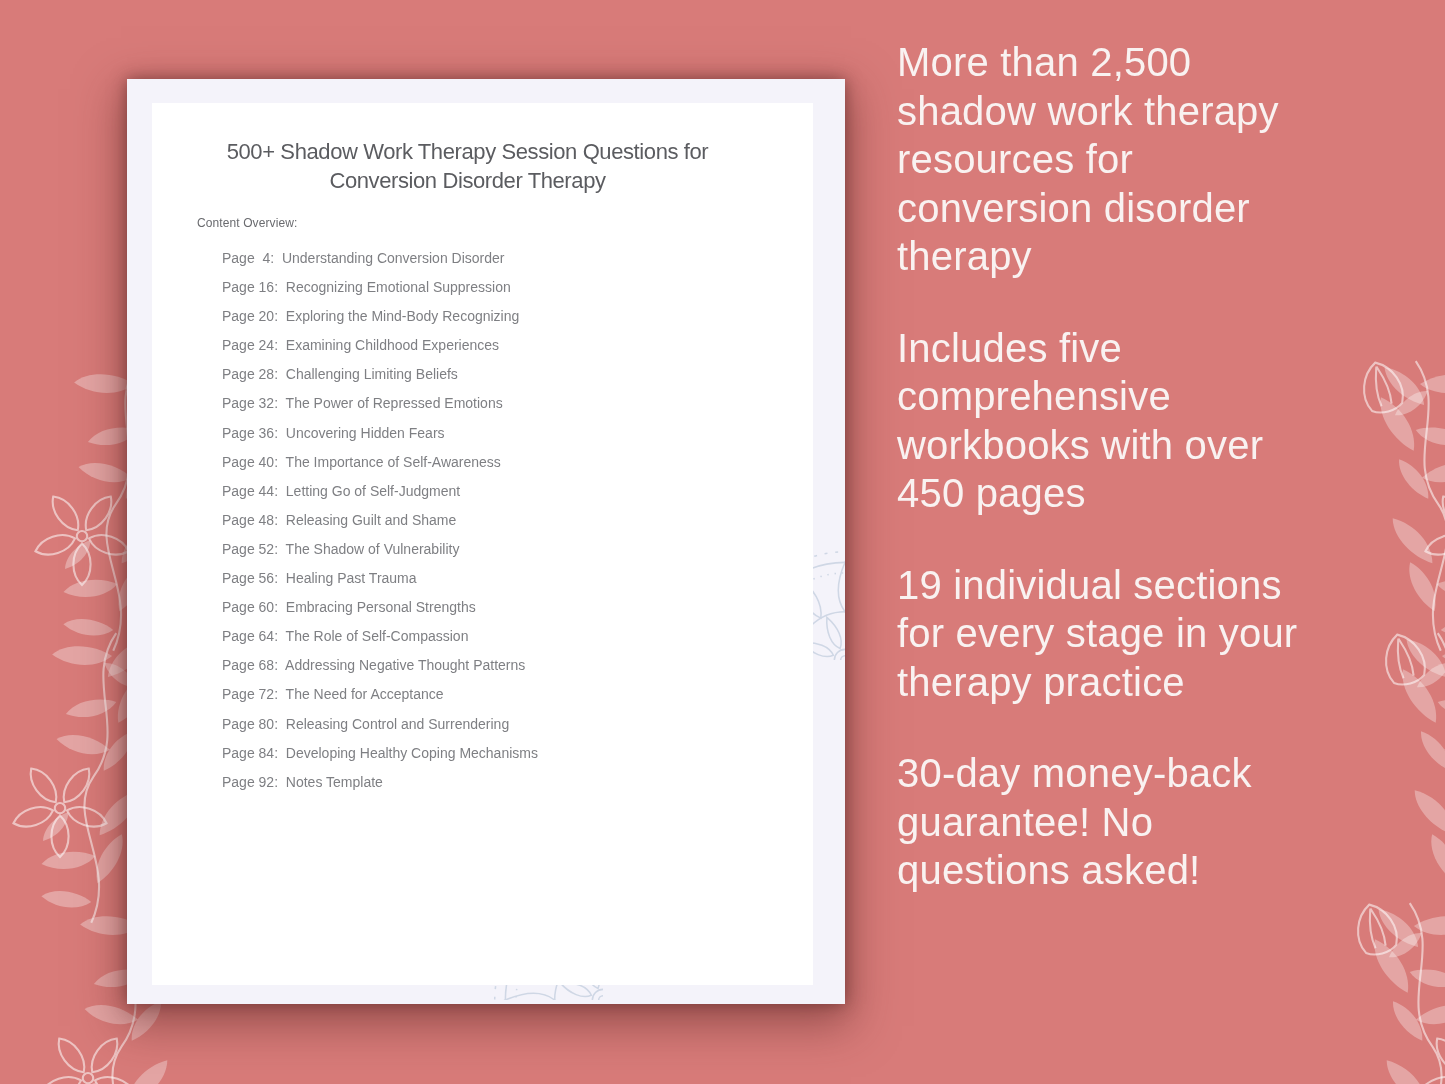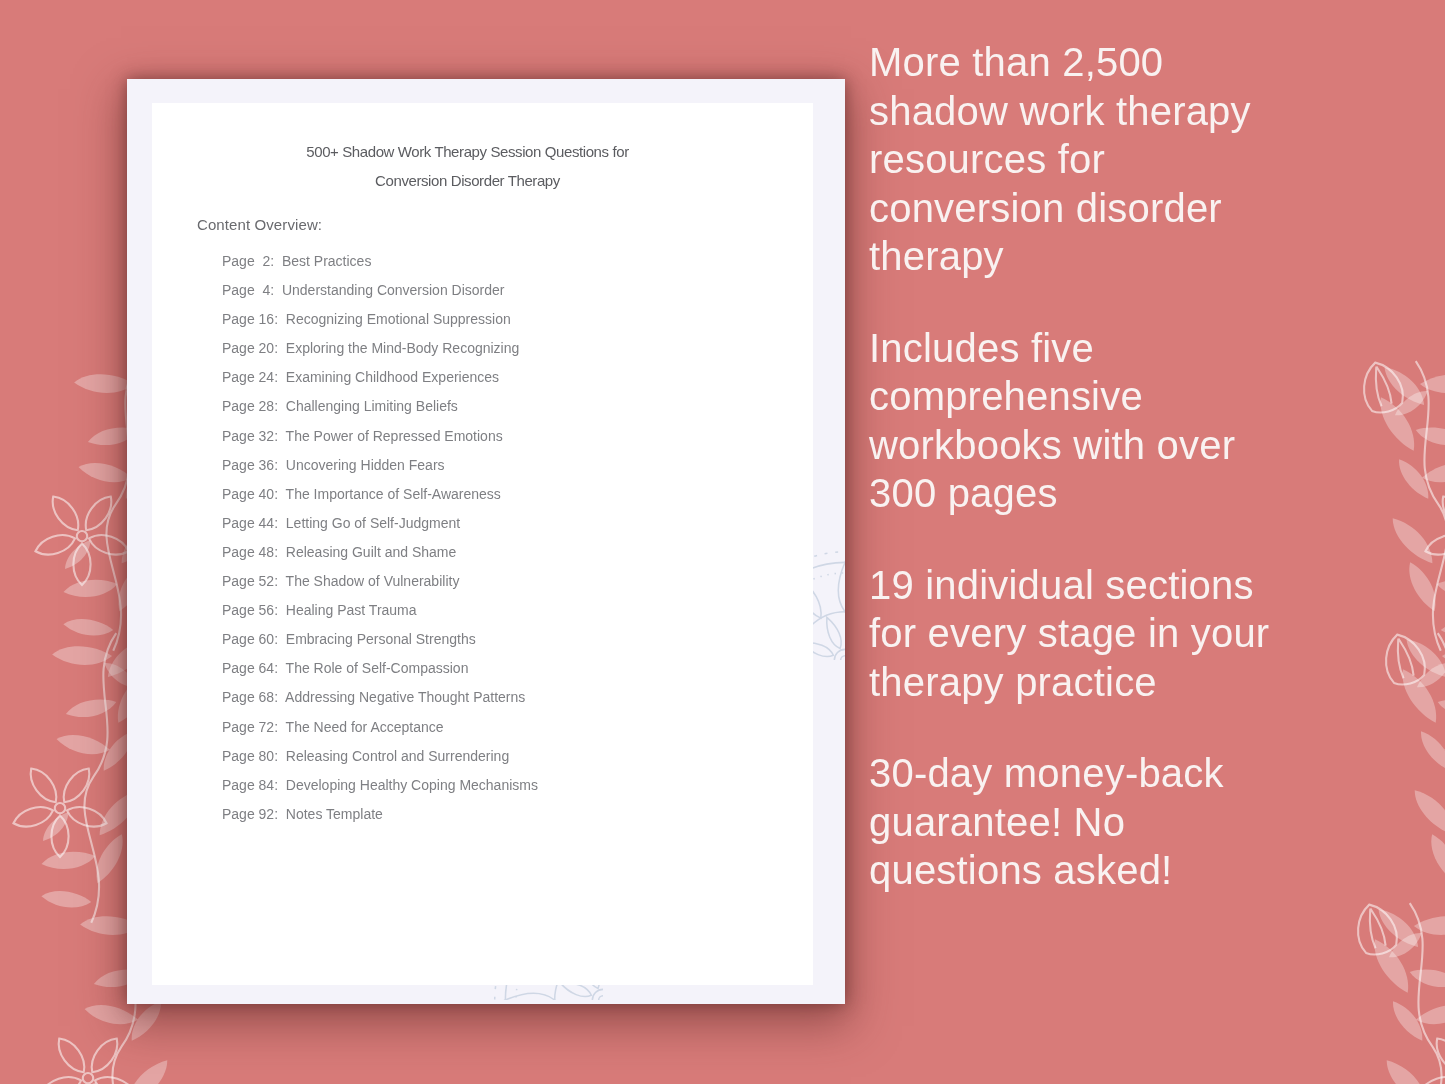--- a/index.html
+++ b/index.html
@@ -26,37 +26,37 @@
   .orn-bottom{left:244px;top:689px;}
   .orn-left{left:0px;top:349px;}
   .orn-right{left:486px;top:349px;}
   .content-box{
     position:absolute;left:25px;top:24px;width:661px;height:882px;z-index:2;
     background:var(--content-bg,#fff);
     box-sizing:border-box;
     padding:34px 70px 0 40px;
   }
   .doc-title{
-    margin:0;font-size:15px;line-height:29px;font-weight:500;
+    margin:0;font-size:22px;line-height:29px;font-weight:500;
     letter-spacing:-0.4px;color:var(--title-color,#5b5c60);
     text-align:center;white-space:pre-line;
   }
   .overview{
-    margin:21px 0 0 5px;font-size:15px;color:var(--overview-color,#696a6e);
+    margin:21px 0 0 5px;font-size:12px;color:var(--overview-color,#696a6e);
     letter-spacing:0.1px;
   }
   .toc{
     margin:14px 0 0 30px;padding:0;list-style:none;
     font-size:14px;color:var(--body-color,#7e7f83);
   }
   .toc li{line-height:29.1px;white-space:pre;}
 
   
   .marketing{
-    position:absolute;left:869px;top:38px;width:480px;
+    position:absolute;left:897px;top:38px;width:480px;
     color:var(--accent-text,#f9f2f1);
     font-size:40px;line-height:48.5px;font-weight:300;letter-spacing:0.2px;
   }
   .marketing p{margin:0 0 43px 0;white-space:pre-line;}
 
   .defs{position:absolute;width:0;height:0;overflow:hidden;}
 </style>
 </head>
 <body>
 
@@ -161,21 +161,20 @@
     <svg class="orn orn-right" viewBox="-120 -120 240 240">
         <use href="#mandala"></use>
       </svg>
 
     <div class="content-box">
       <h1 class="doc-title">500+ Shadow Work Therapy Session Questions for
 Conversion Disorder Therapy</h1>
       <div class="overview">Content Overview:</div>
       <ul class="toc">
 
-          <li>Page  2:  Best Practices</li>
 
           <li>Page  4:  Understanding Conversion Disorder</li>
 
 
 
           <li>Page 16:  Recognizing Emotional Suppression</li>
 
           <li>Page 20:  Exploring the Mind-Body Recognizing</li>
 
           <li>Page 24:  Examining Childhood Experiences</li>
@@ -219,21 +218,21 @@
 
       <p>More than 2,500
 shadow work therapy
 resources for
 conversion disorder
 therapy</p>
 
       <p>Includes five
 comprehensive
 workbooks with over
-300 pages</p>
+450 pages</p>
 
 
       <p>19 individual sections
 for every stage in your
 therapy practice</p>
 
       <p>30-day money-back
 guarantee! No
 questions asked!</p>
     </div>

